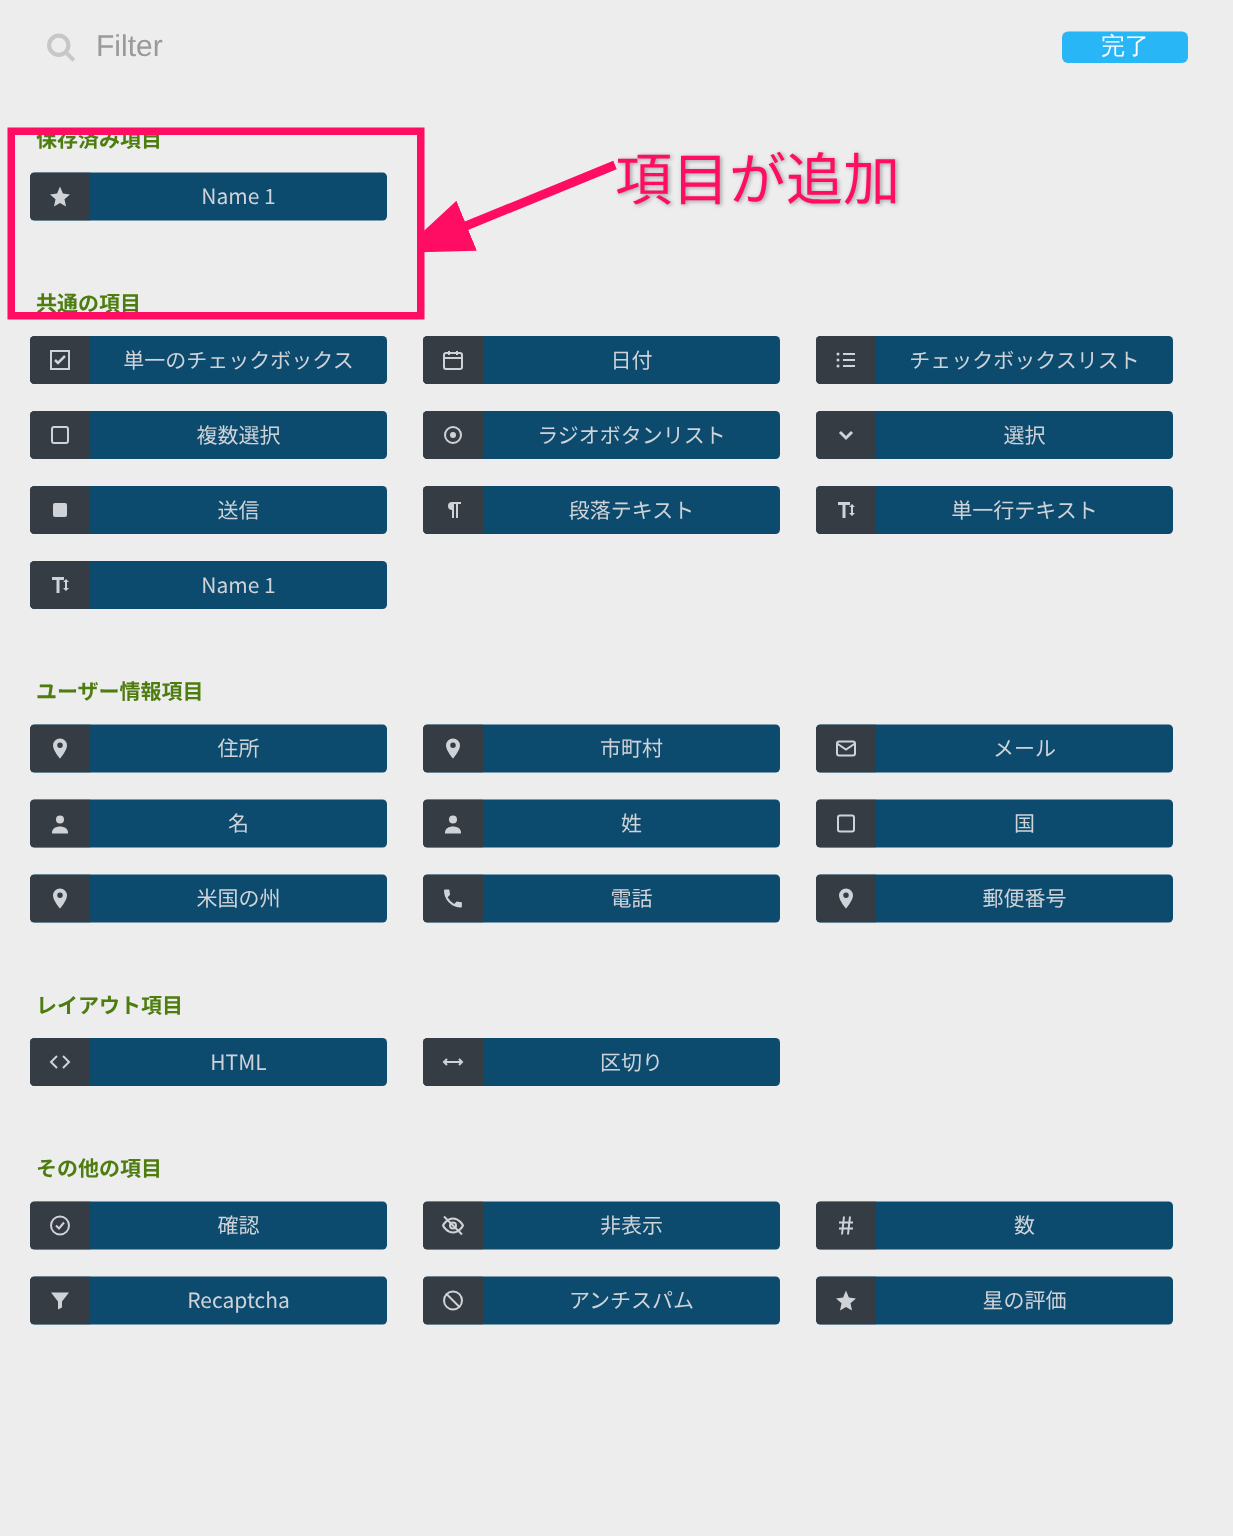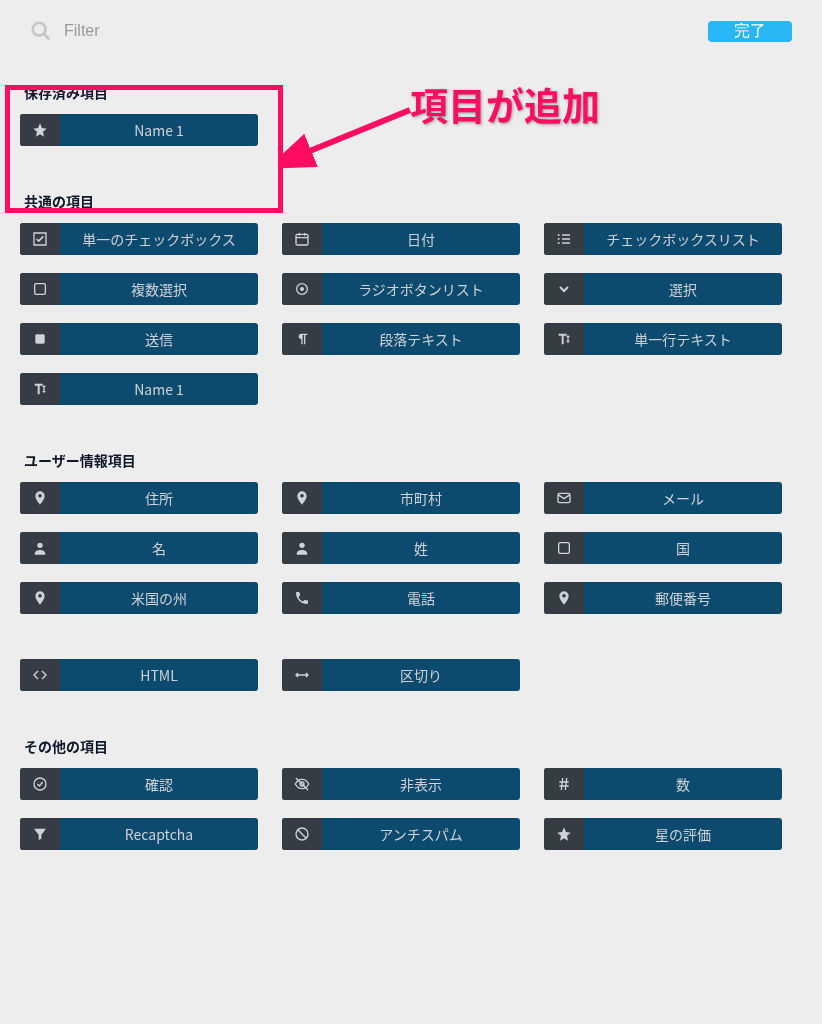--- a/index.html
+++ b/index.html
@@ -22,21 +22,21 @@
     align-items: center;
     gap: 12px;
   }
   .search-icon {
     width: 22px; height: 22px;
     color: #c7c7c7;
   }
   .search-input {
     border: none;
     background: transparent;
-    font-size: 16px;
+    font-size: 20px;
     color: #555;
     outline: none;
     width: 200px;
   }
   .search-input::placeholder { color: #9a9a9a; }
   .done-btn {
     background: #29b6f6;
     color: #fff;
     border: none;
     border-radius: 4px;
@@ -44,21 +44,21 @@
     font-size: 16px;
     cursor: pointer;
   }
   .section {
     padding: 0 20px;
     margin-top: 45px;
   }
   .section-title {
     font-size: 14px;
     font-weight: 700;
-    color: #0f172a;
+    color: #4d7c0f;
     margin: 0 0 12px 4px;
   }
   .field-grid {
     display: grid;
     grid-template-columns: repeat(3, 238px);
     gap: 18px 24px;
   }
   .field-pill {
     display: flex;
     align-items: stretch;
@@ -94,23 +94,23 @@
     left: 5px;
     top: 85px;
     width: 278px;
     height: 128px;
     pointer-events: none;
   }
   
   .annotation-text {
     position: absolute;
     left: 410px;
-    top: 76px;
+    top: 89px;
     font-size: 38px;
-    font-weight: 700;
+    font-weight: 400;
     color: #ff0d63;
     text-shadow: 1px 1px 3px rgba(0,0,0,0.35);
     pointer-events: none;
     white-space: nowrap;
   }
   
   .arrow-svg {
     position: absolute;
     left: 280px;
     top: 100px;
@@ -388,20 +388,21 @@
           <svg class="ico">
             <use href="#i-map-marker"></use>
           </svg>
         </div>
       <div class="label-slot">郵便番号</div>
     </div>
   </div>
 </div>
 
 <div class="section">
+  <div class="section-title">レイアウト項目</div>
   <div class="field-grid">
     <div class="field-pill">
       <div class="icon-slot">
           <svg class="ico">
             <use href="#i-code"></use>
           </svg>
         </div>
       <div class="label-slot">HTML</div>
     </div>
     <div class="field-pill">

